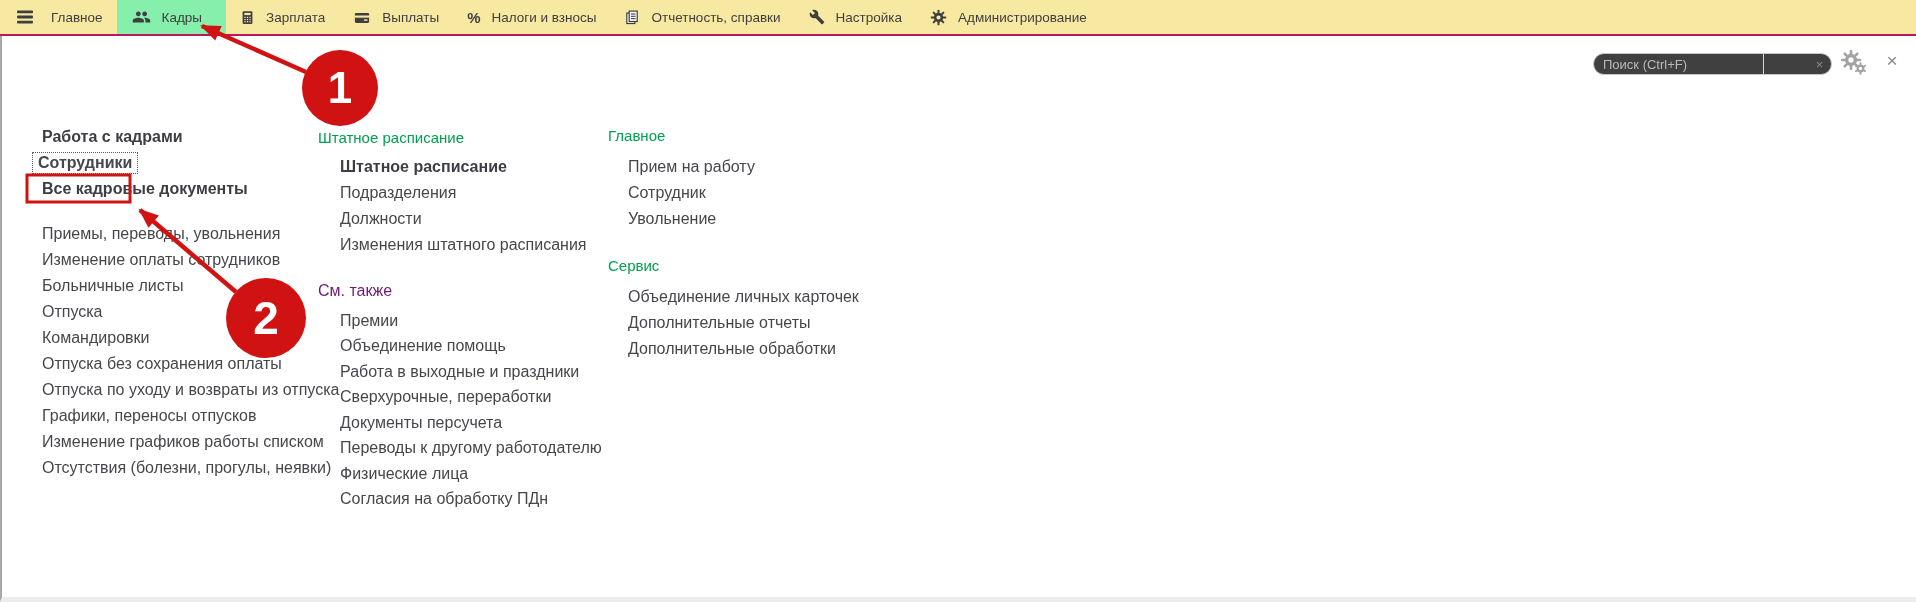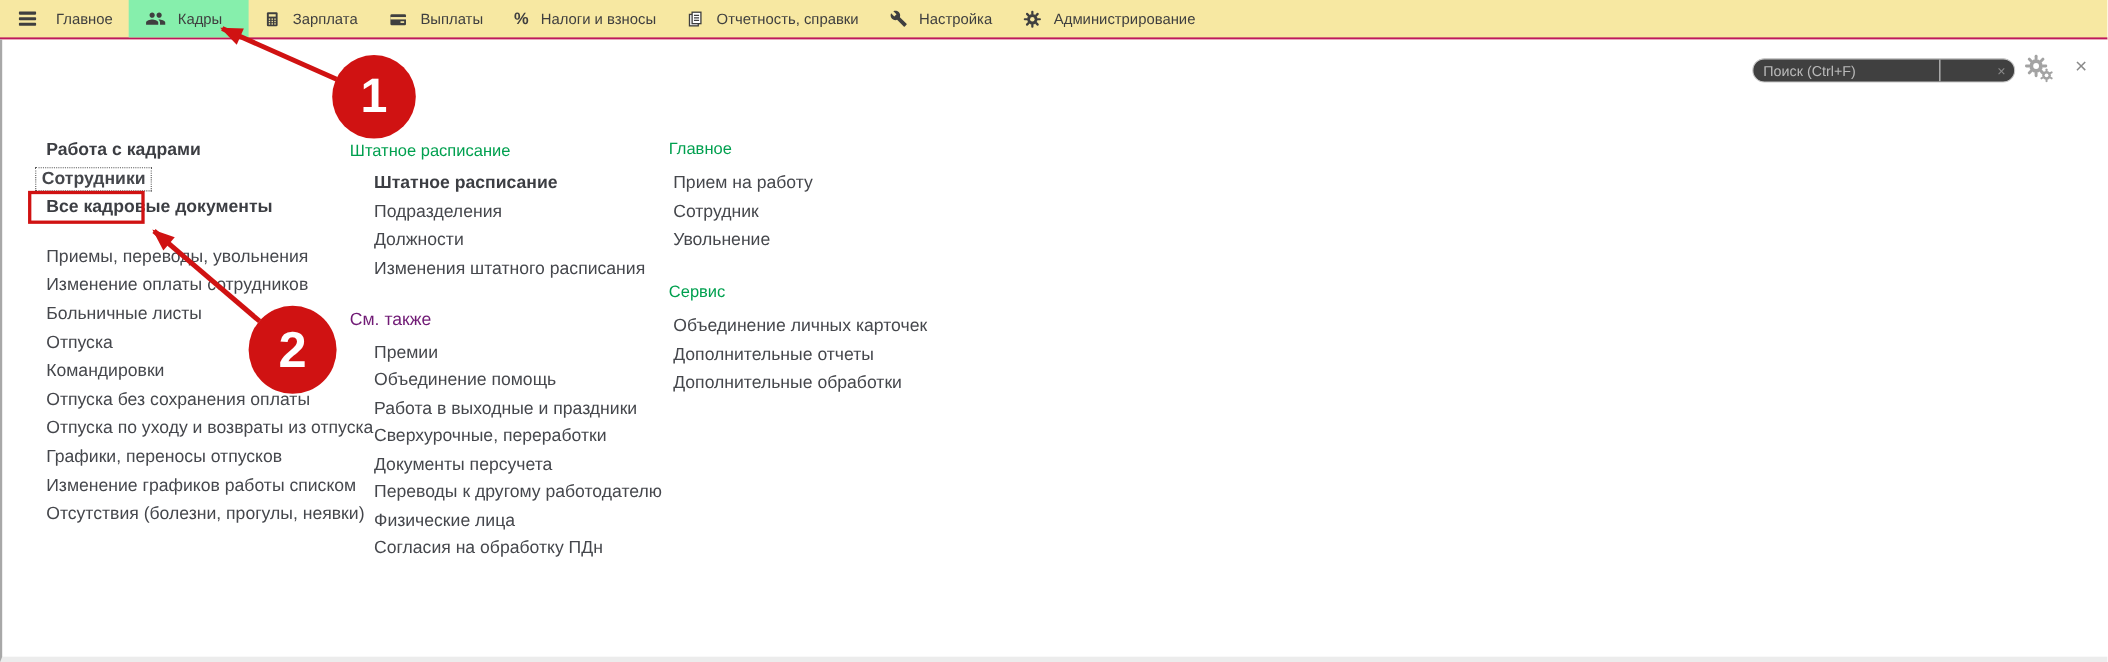--- a/index.html
+++ b/index.html
@@ -44,21 +44,21 @@
     width:20px;text-align:center;line-height:22px;
   }
   
   .col{position:absolute;}
   .row{height:26px;display:flex;align-items:center;font-size:16px;color:#45474C;white-space:nowrap;cursor:pointer;}
   .row.bold{font-weight:bold;color:#3C3E43;}
   .row.r255{height:25.5px;}
   .green-header{height:26px;display:flex;align-items:center;font-size:15px;color:#00A04F;white-space:nowrap;cursor:default;}
   .see-also{color:#701a75;cursor:default;}
   .indent{margin-left:22px;}
-  .indent3{margin-left:4px;text-align:right;}
+  .indent3{margin-left:20px;text-align:right;}
   .gap19{margin-top:19px;}
   .gap20{margin-top:20px;}
   .gap4{margin-top:4px;}
   .gap6{margin-top:6px;}
   .focus-box{margin-left:-10px;padding:1px 5px;border:1px dotted #5a5a5a;font-weight:bold;}
   
   .overlay{position:absolute;left:0;top:0;z-index:49;pointer-events:none;}
   .step-circle{
     position:absolute;z-index:50;border-radius:50%;background:#D01212;color:#ffffff;
     display:flex;align-items:center;justify-content:center;font-weight:bold;pointer-events:none;

